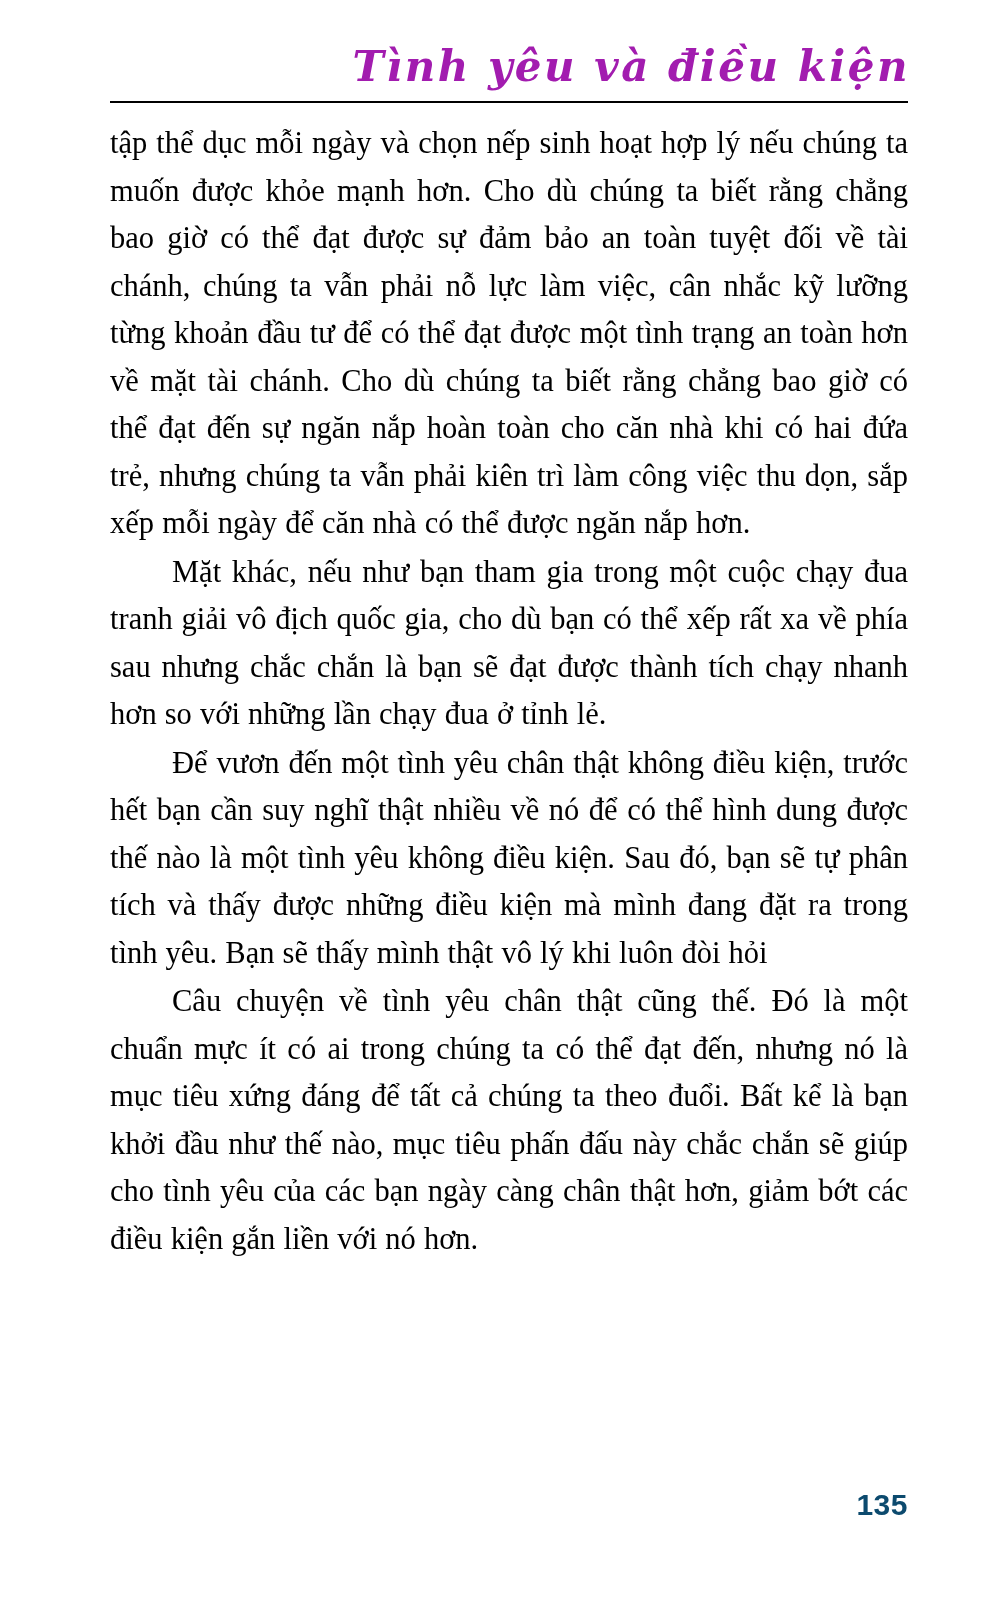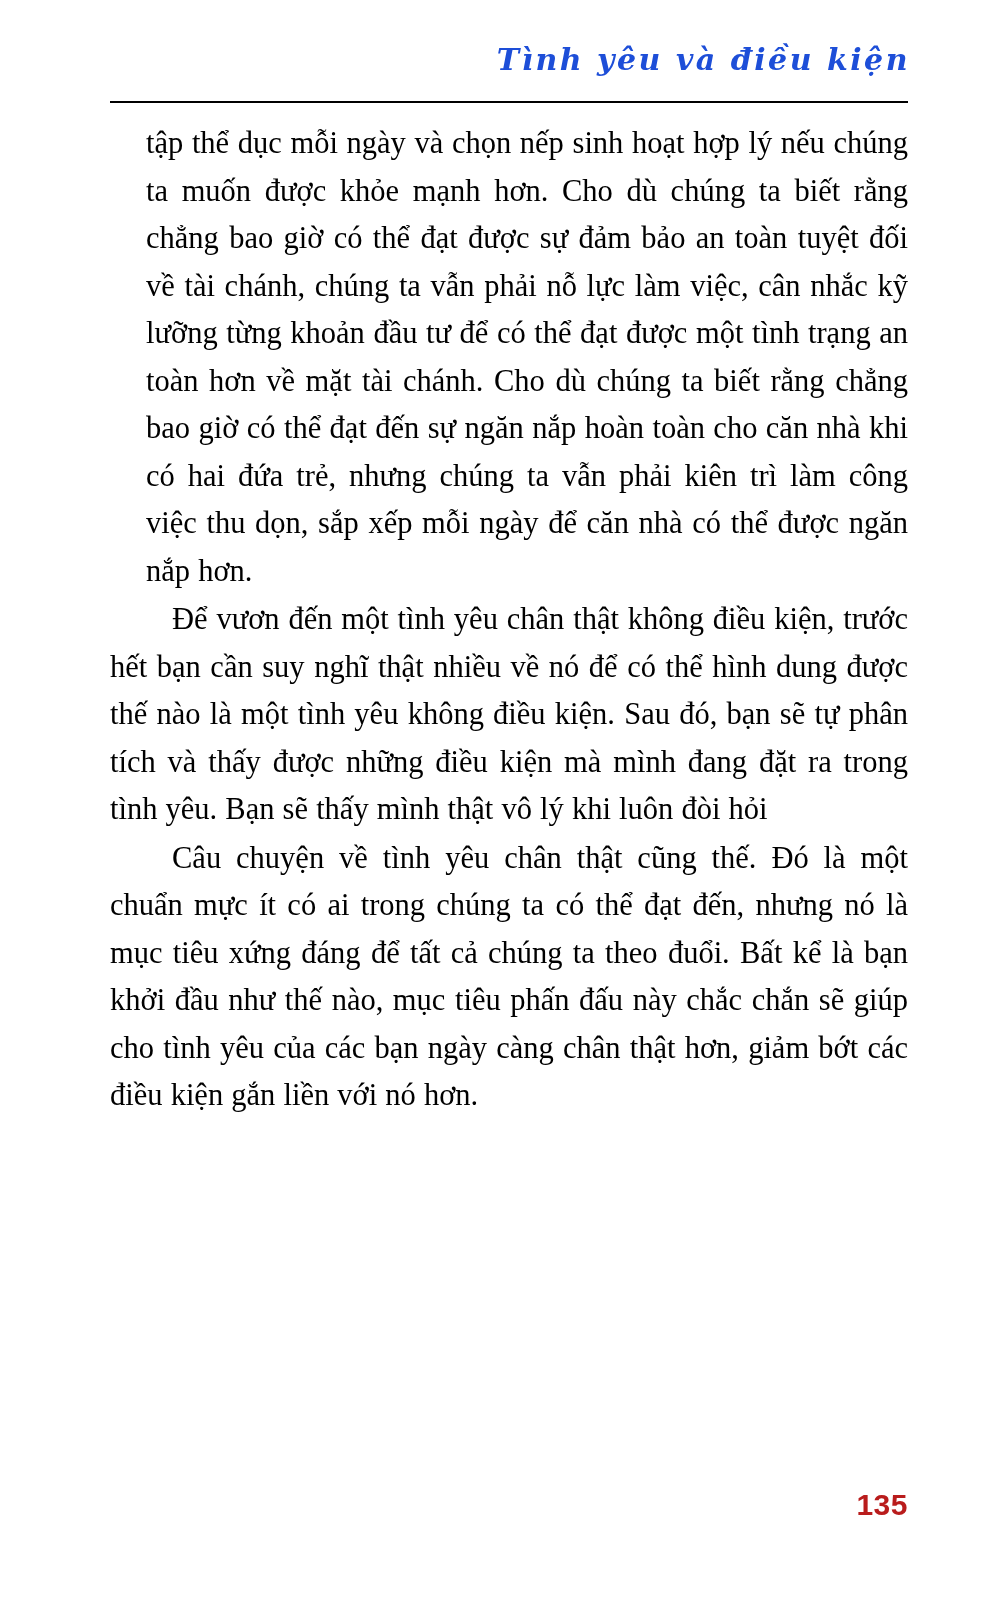--- a/index.html
+++ b/index.html
@@ -30,23 +30,23 @@
     position: absolute;
     left: 110px;
     top: 42px;
     width: 800px;
     text-align: right;
   }
   .header-title {
     font-family: "DejaVu Serif", "Liberation Serif", serif;
     font-style: italic;
     font-weight: bold;
-    font-size: 30px;
+    font-size: 42px;
     letter-spacing: 2.5px;
-    color: #1d4ed8;
+    color: #a21caf;
     white-space: nowrap;
   }
   .header-rule {
     position: absolute;
     left: 110px;
     top: 101px;
     width: 798px;
     height: 2px;
     background: #000;
   }
@@ -62,50 +62,50 @@
     margin: 0 0 0 0;
     font-size: 30.5px;
     line-height: 47.5px;
     text-align: justify;
     text-justify: inter-word;
     word-spacing: 0.5px;
     hyphens: none;
   }
   p.first {
     text-indent: 0;
-    margin-left: 36px;
   }
   p.indent {
     text-indent: 62px;
     margin-top: 1px;
   }
   
 
   .page-number {
     position: absolute;
     right: 92px;
     bottom: 78px;
     font-family: "Liberation Sans", sans-serif;
     font-weight: bold;
     font-size: 30px;
     letter-spacing: 0.5px;
-    color: #b91c1c;
+    color: #0c4a6e;
   }
 </style>
 </head>
 <body>
 
 <div class="page">
 
   <div class="header">
     <div class="header-title">Tình yêu và điều kiện</div>
   </div>
   <div class="header-rule"></div>
 
   <div class="content">
     <p class="first">tập thể dục mỗi ngày và chọn nếp sinh hoạt hợp lý nếu chúng ta muốn được khỏe mạnh hơn. Cho dù chúng ta biết rằng chẳng bao giờ có thể đạt được sự đảm bảo an toàn tuyệt đối về tài chánh, chúng ta vẫn phải nỗ lực làm việc, cân nhắc kỹ lưỡng từng khoản đầu tư để có thể đạt được một tình trạng an toàn hơn về mặt tài chánh. Cho dù chúng ta biết rằng chẳng bao giờ có thể đạt đến sự ngăn nắp hoàn toàn cho căn nhà khi có hai đứa trẻ, nhưng chúng ta vẫn phải kiên trì làm công việc thu dọn, sắp xếp mỗi ngày để căn nhà có thể được ngăn nắp hơn.</p>
+    <p class="indent">Mặt khác, nếu như bạn tham gia trong một cuộc chạy đua tranh giải vô địch quốc gia, cho dù bạn có thể xếp rất xa về phía sau nhưng chắc chắn là bạn sẽ đạt được thành tích chạy nhanh hơn so với những lần chạy đua ở tỉnh lẻ.</p>
     <p class="indent">Để vươn đến một tình yêu chân thật không điều kiện, trước hết bạn cần suy nghĩ thật nhiều về nó để có thể hình dung được thế nào là một tình yêu không điều kiện. Sau đó, bạn sẽ tự phân tích và thấy được những điều kiện mà mình đang đặt ra trong tình yêu. Bạn sẽ thấy mình thật vô lý khi luôn đòi hỏi</p>
     <p class="indent">Câu chuyện về tình yêu chân thật cũng thế. Đó là một chuẩn mực ít có ai trong chúng ta có thể đạt đến, nhưng nó là mục tiêu xứng đáng để tất cả chúng ta theo đuổi. Bất kể là bạn khởi đầu như thế nào, mục tiêu phấn đấu này chắc chắn sẽ giúp cho tình yêu của các bạn ngày càng chân thật hơn, giảm bớt các điều kiện gắn liền với nó hơn.</p>
   </div>
 
   <div class="page-number">135</div>
 
 </div>
 
 </body></html>

